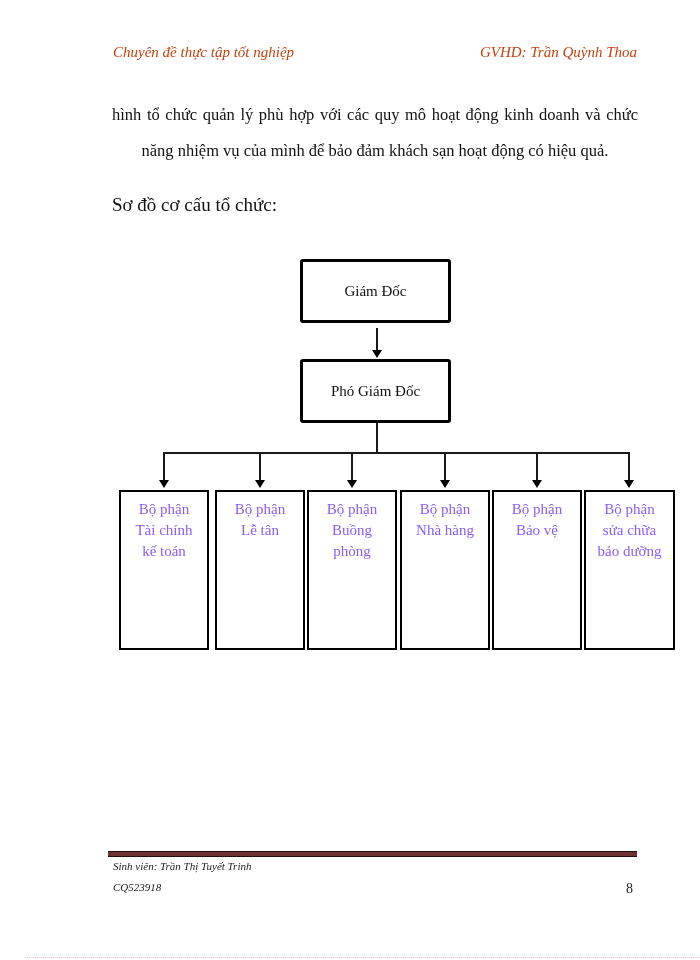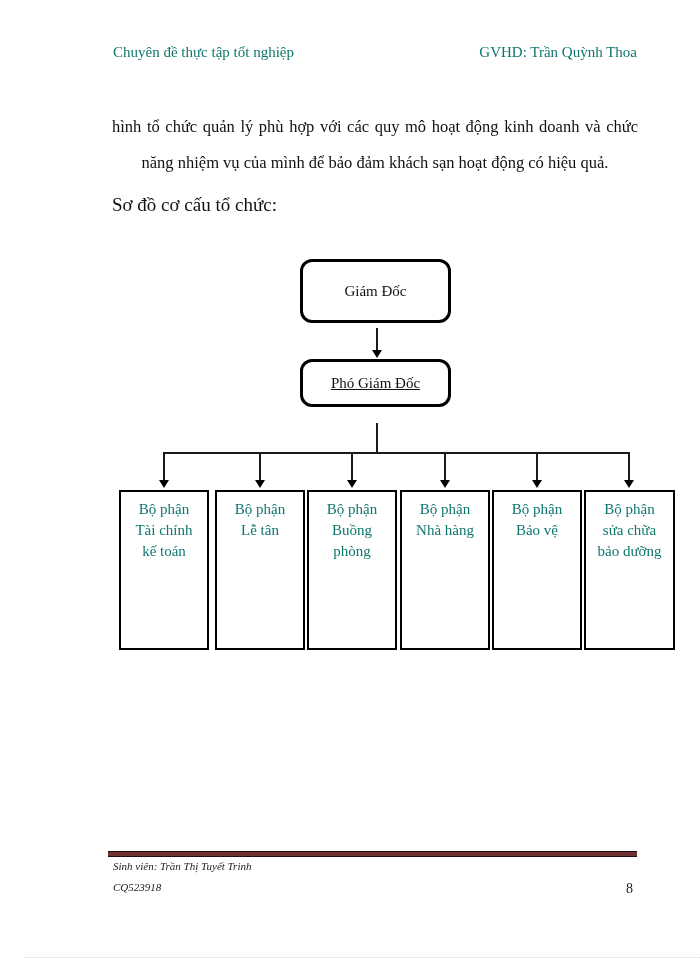--- a/index.html
+++ b/index.html
@@ -18,74 +18,74 @@
   }
   
   .header {
     position: absolute;
     top: 44px;
     left: 113px;
     width: 524px;
     display: flex;
     justify-content: space-between;
     font-size: 15px;
-    color: #0f766e;
+    font-style: italic;
+    color: #c2410c;
   }
   
   .para {
     position: absolute;
     left: 112px;
     width: 526px;
     font-size: 16.5px;
     line-height: 35.5px;
     color: #111;
   }
   .para .jline {
     text-align: justify;
     text-align-last: justify;
     white-space: normal;
-    margin-top: 12px;
   }
   .para .lline {
     text-align: center;
   }
   .caption {
     position: absolute;
     top: 194px;
     left: 112px;
     font-size: 19px;
     color: #111;
   }
   
   .node-rounded {
     position: absolute;
     box-sizing: border-box;
     border: 3px solid #000;
-    border-radius: 12px;
+    border-radius: 3px;
     background: #fff;
     display: flex;
     align-items: center;
     justify-content: center;
     font-size: 15px;
     color: #111;
   }
   .dept-box {
     position: absolute;
     box-sizing: border-box;
     top: 490px;
     width: 90px;
     height: 160px;
     border: 2px solid #000;
     background: #fff;
     text-align: center;
     font-size: 15px;
     line-height: 21px;
     padding-top: 7px;
     white-space: pre-line;
-    color: #0f766e;
+    color: #8b5cf6;
   }
   .vline {
     position: absolute;
     width: 2px;
     background: #1a1a1a;
   }
   .hline {
     position: absolute;
     height: 2px;
     background: #1a1a1a;
@@ -150,21 +150,21 @@
 
   <div class="caption">Sơ đồ cơ cấu tổ chức:</div>
 
   <div>
 
     <div class="node-rounded" style="left:300px; top:259px; width:151px; height:64px;">Giám Đốc</div>
 
     <div class="vline" style="left:376px; top:328px; height:23px;"></div>
     <div class="arrowhead" style="left:372px; top:350px;"></div>
 
-    <div class="node-rounded" style="left:300px; top:359px; width:151px; height:48px;text-decoration:underline;">Phó Giám Đốc</div>
+    <div class="node-rounded" style="left:300px; top:359px; width:151px; height:64px;">Phó Giám Đốc</div>
 
     <div class="vline" style="left:376px; top:423px; height:31px;"></div>
 
     <div class="hline" style="left:163px; top:452px; width:467px;"></div>
 
     <div class="vline" style="left:163px; top:452px; height:28px;"></div>
     <div class="arrowhead" style="left:159px; top:480px;"></div>
 
     <div class="vline" style="left:259px; top:452px; height:28px;"></div>
     <div class="arrowhead" style="left:255px; top:480px;"></div>

